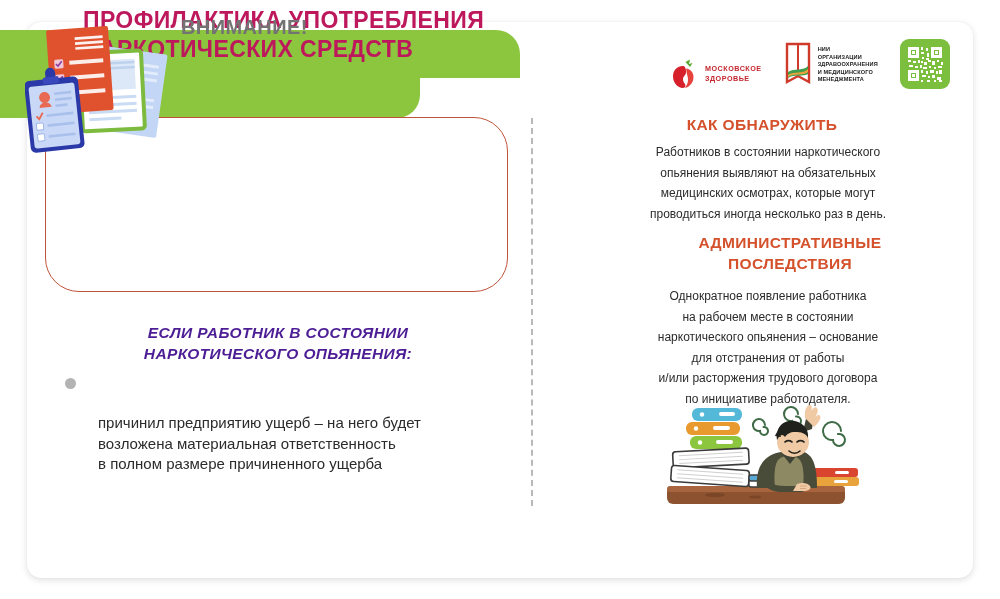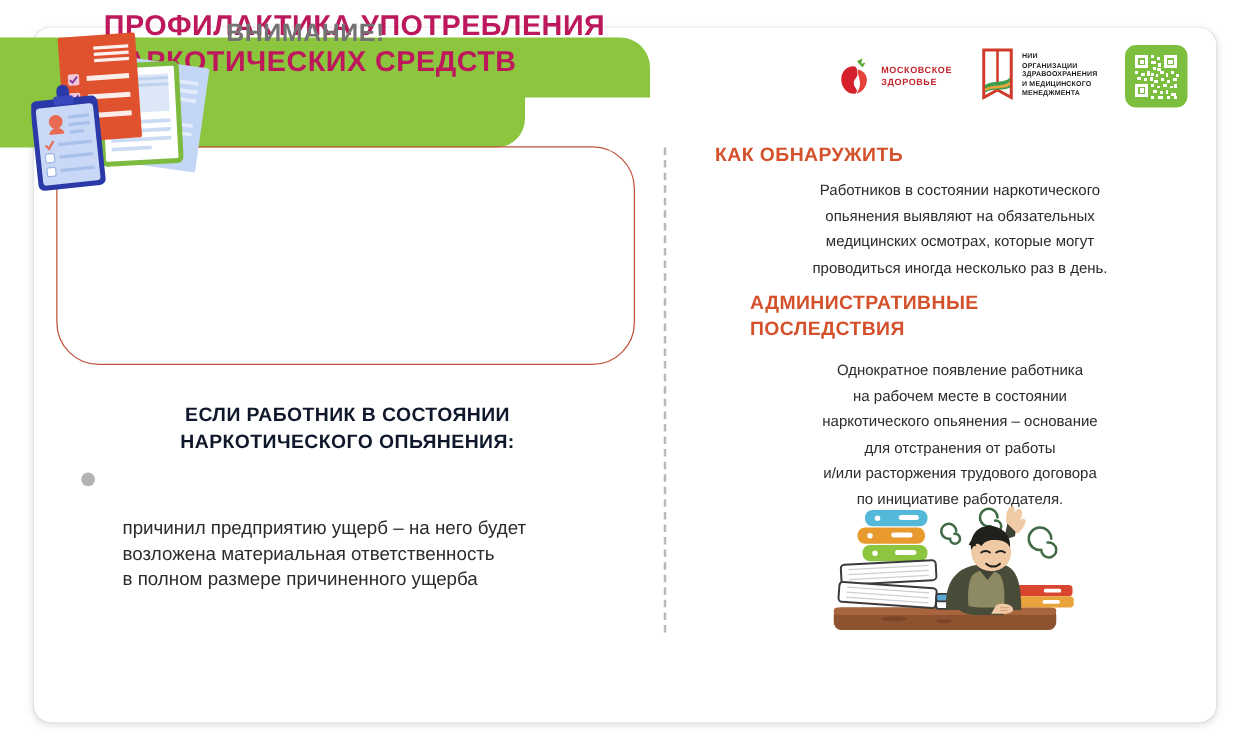--- a/index.html
+++ b/index.html
@@ -76,21 +76,21 @@
   }
 
   
   .logos {
     position: absolute;
     left: 672px;
     top: 33px;
     width: 285px;
     height: 56px;
     display: flex;
-    align-items: center;
+    align-items: flex-end;
     gap: 22px;
   }
   .logo-mosgorzdrav {
     display: flex;
     align-items: center;
     gap: 7px;
   }
   .mz-mark {
     position: relative;
     width: 26px;
@@ -175,27 +175,28 @@
     white-space: pre-line;
     margin: 0;
   }
 
   
   .left-heading {
     position: absolute;
     left: 68px;
     top: 322px;
     width: 420px;
-    color: #0f172a;
+    color: #4c1d95;
     font-size: 15.5px;
     font-weight: bold;
     line-height: 21px;
     letter-spacing: 0.35px;
     text-align: center;
     white-space: pre-line;
+    font-style: italic;
   }
   .bullets {
     position: absolute;
     left: 60px;
     top: 372px;
     width: 452px;
     margin: 0;
     padding: 0;
     list-style: none;
   }
@@ -219,20 +220,21 @@
   }
 
   
   .r-heading {
     position: absolute;
     color: #d4512c;
     font-size: 15.5px;
     font-weight: bold;
     line-height: 21px;
     letter-spacing: 0.35px;
+    text-align: center;
     white-space: pre-line;
   }
   .r-text {
     position: absolute;
     color: #2b2b2b;
     font-size: 12px;
     line-height: 20.5px;
     white-space: pre-line;
     text-align: center;
   }

